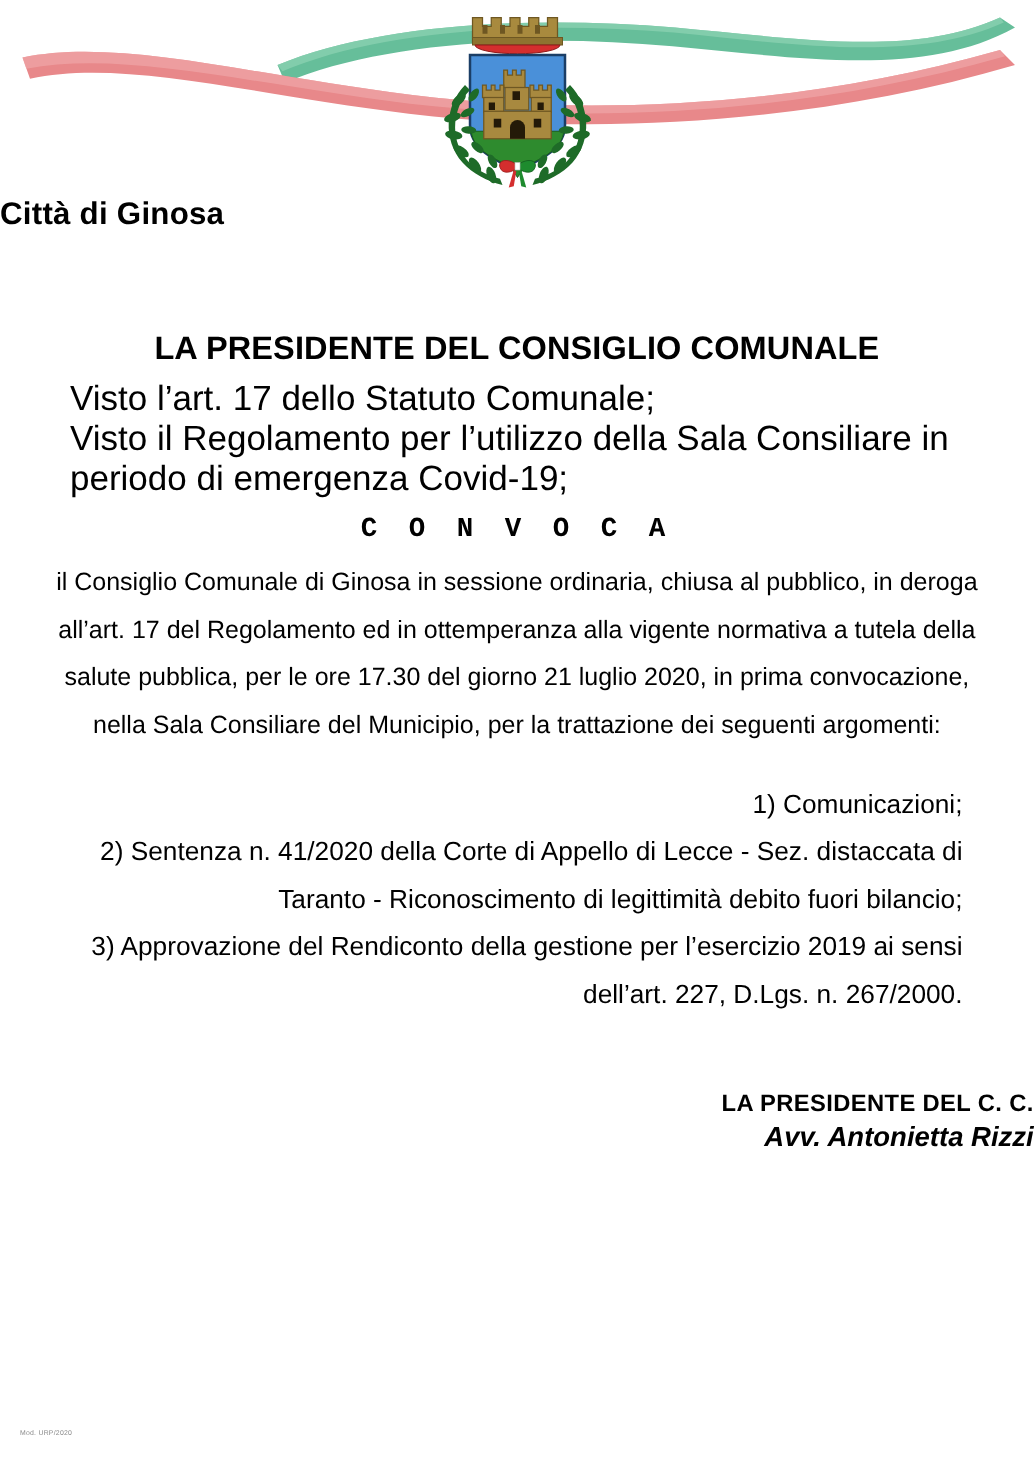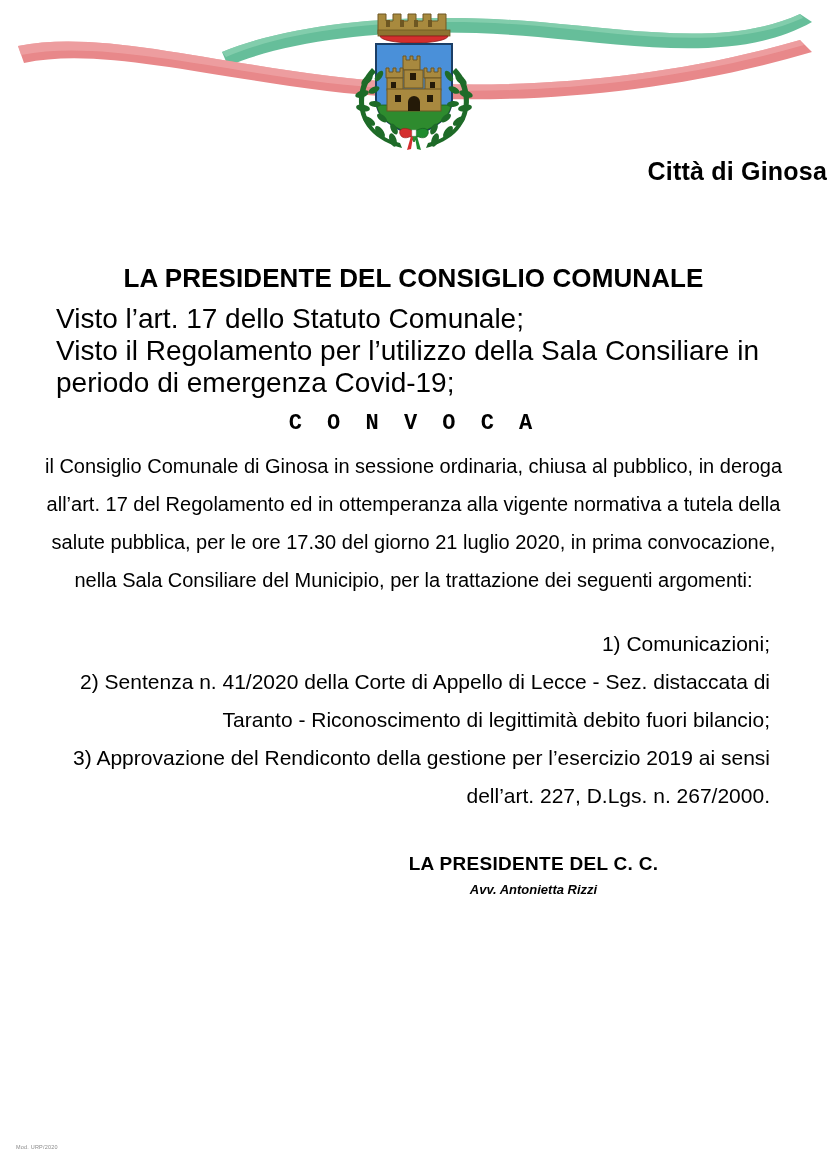--- a/index.html
+++ b/index.html
@@ -36,21 +36,21 @@
     left: 50%;
     transform: translateX(-50%);
     width: 160px;
     height: 155px;
   }
   #city-name {
     position: absolute;
     top: 156px;
     left: 0;
     width: 827px;
-    text-align: right;
+    text-align: left;
     font-size: 25px;
     font-weight: bold;
     letter-spacing: 0.2px;
     line-height: 30px;
   }
 
   
   #doc-body {
     position: absolute;
     top: 261px;
@@ -95,34 +95,34 @@
   .agenda {
     margin: 26px 0 0 70px;
     width: 700px;
     font-size: 21px;
     line-height: 38px;
     text-align: right;
   }
   .agenda-line { white-space: pre-wrap; }
 
   .signature {
-    margin-top: 36px;
-    width: 827px;
-    text-align: center;
+    margin-top: 56px;
+    width: 827px;
+    text-align: right;
     padding-left: 240px;
     box-sizing: border-box;
   }
   .sig-title {
     font-size: 19px;
     font-weight: bold;
     line-height: 26px;
     letter-spacing: 0.3px;
   }
   .sig-name {
-    font-size: 13px;
+    font-size: 22px;
     font-weight: bold;
     font-style: italic;
     line-height: 26px;
   }
 
   
   #footer-code {
     position: absolute;
     left: 16px;
     bottom: 20px;

